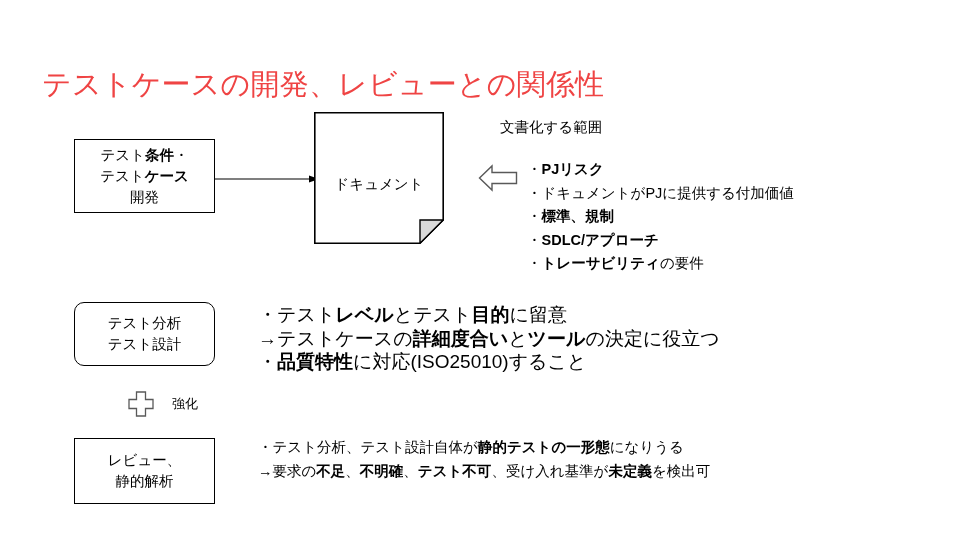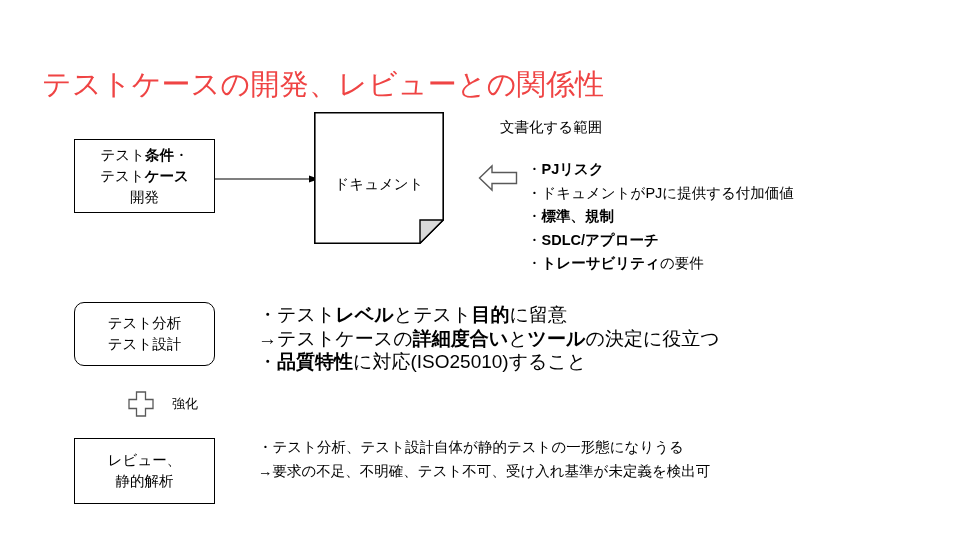--- a/index.html
+++ b/index.html
@@ -141,21 +141,21 @@
 
   
   .notes-review {
     position: absolute;
     left: 258px;
     top: 436px;
     font-size: 14.5px;
     line-height: 23.5px;
   }
   .notes-review .ln { white-space: nowrap; display: block; }
-  .notes-review b { font-weight: normal; }
+  .notes-review b { font-weight: bold; }
 </style>
 </head>
 <body>
 
 <div class="slide">
 
   <div class="slide-title">テストケースの開発、レビューとの関係性</div>
 
   <div class="proc-box" id="box-dev">
     <span class="ln"><span>テスト</span><b>条件</b><span>・</span></span>

